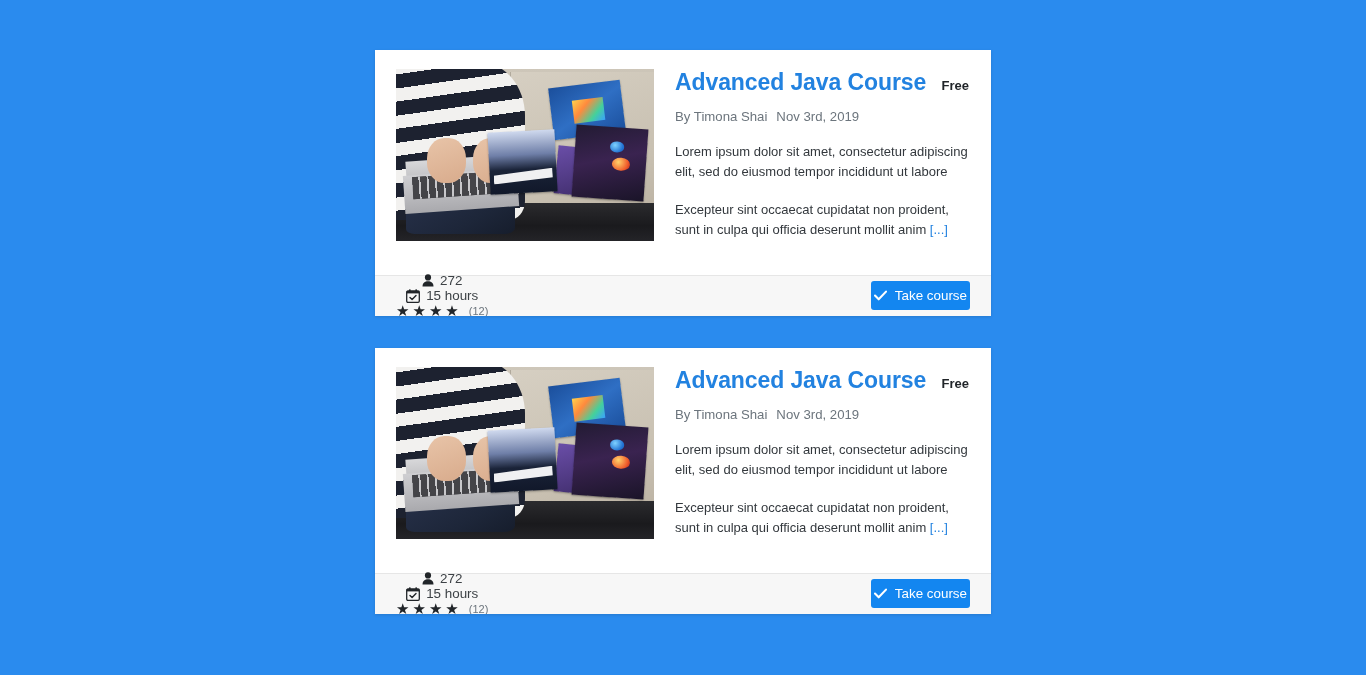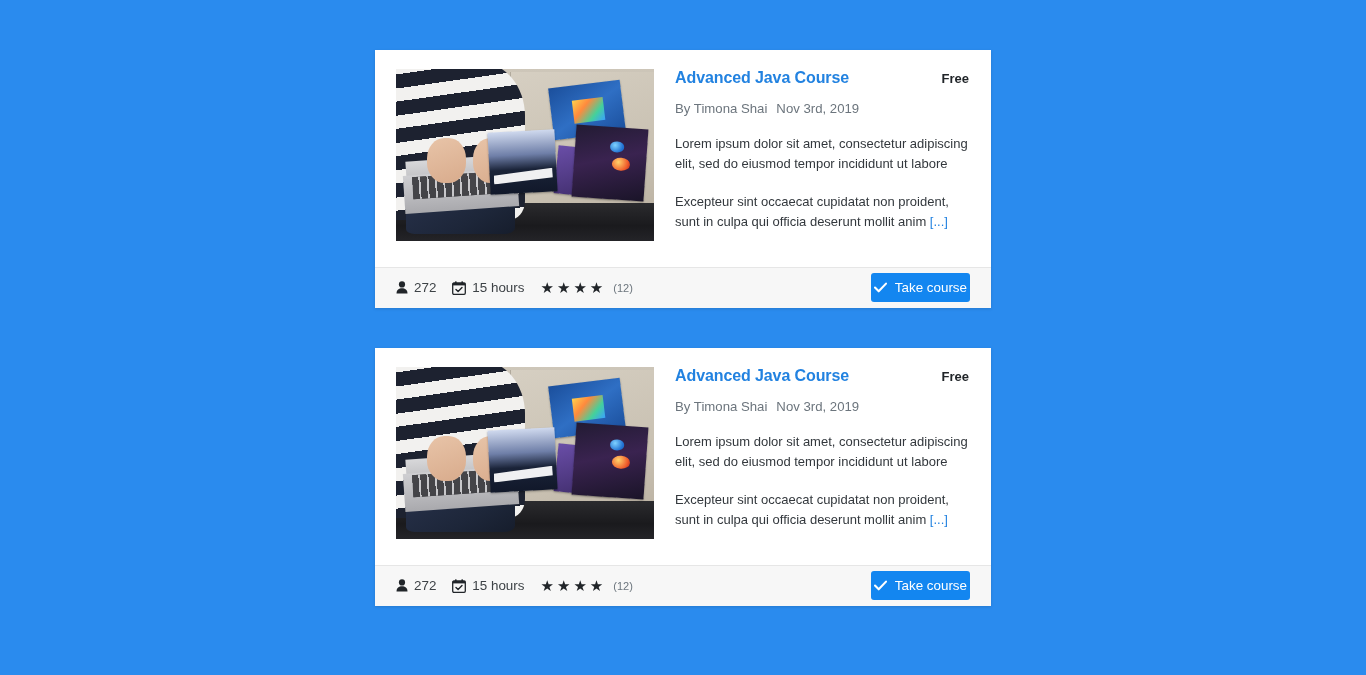--- a/index.html
+++ b/index.html
@@ -144,21 +144,21 @@
     padding-left: 21px;
     min-width: 0;
   }
   .title-row {
     display: flex;
     align-items: baseline;
     justify-content: space-between;
   }
   .course-title {
     color: #2282e0;
-    font-size: 16px;
+    font-size: 23px;
     font-weight: 600;
     line-height: 1.15;
     letter-spacing: -0.1px;
     text-decoration: none;
     white-space: nowrap;
   }
   .course-price {
     color: #212529;
     font-size: 13px;
     font-weight: 600;
@@ -194,20 +194,21 @@
     align-items: center;
     justify-content: space-between;
     padding: 0 21px 0 21px;
     box-sizing: border-box;
   }
   .stats {
     display: flex;
     align-items: center;
     color: #3d4246;
     font-size: 13.4px;
+    flex-direction: column;
   }
   .stat {
     display: flex;
     align-items: center;
     margin-right: 16px;
     white-space: nowrap;
   }
   .stat .glyph {
     display: inline-flex;
     align-items: center;

